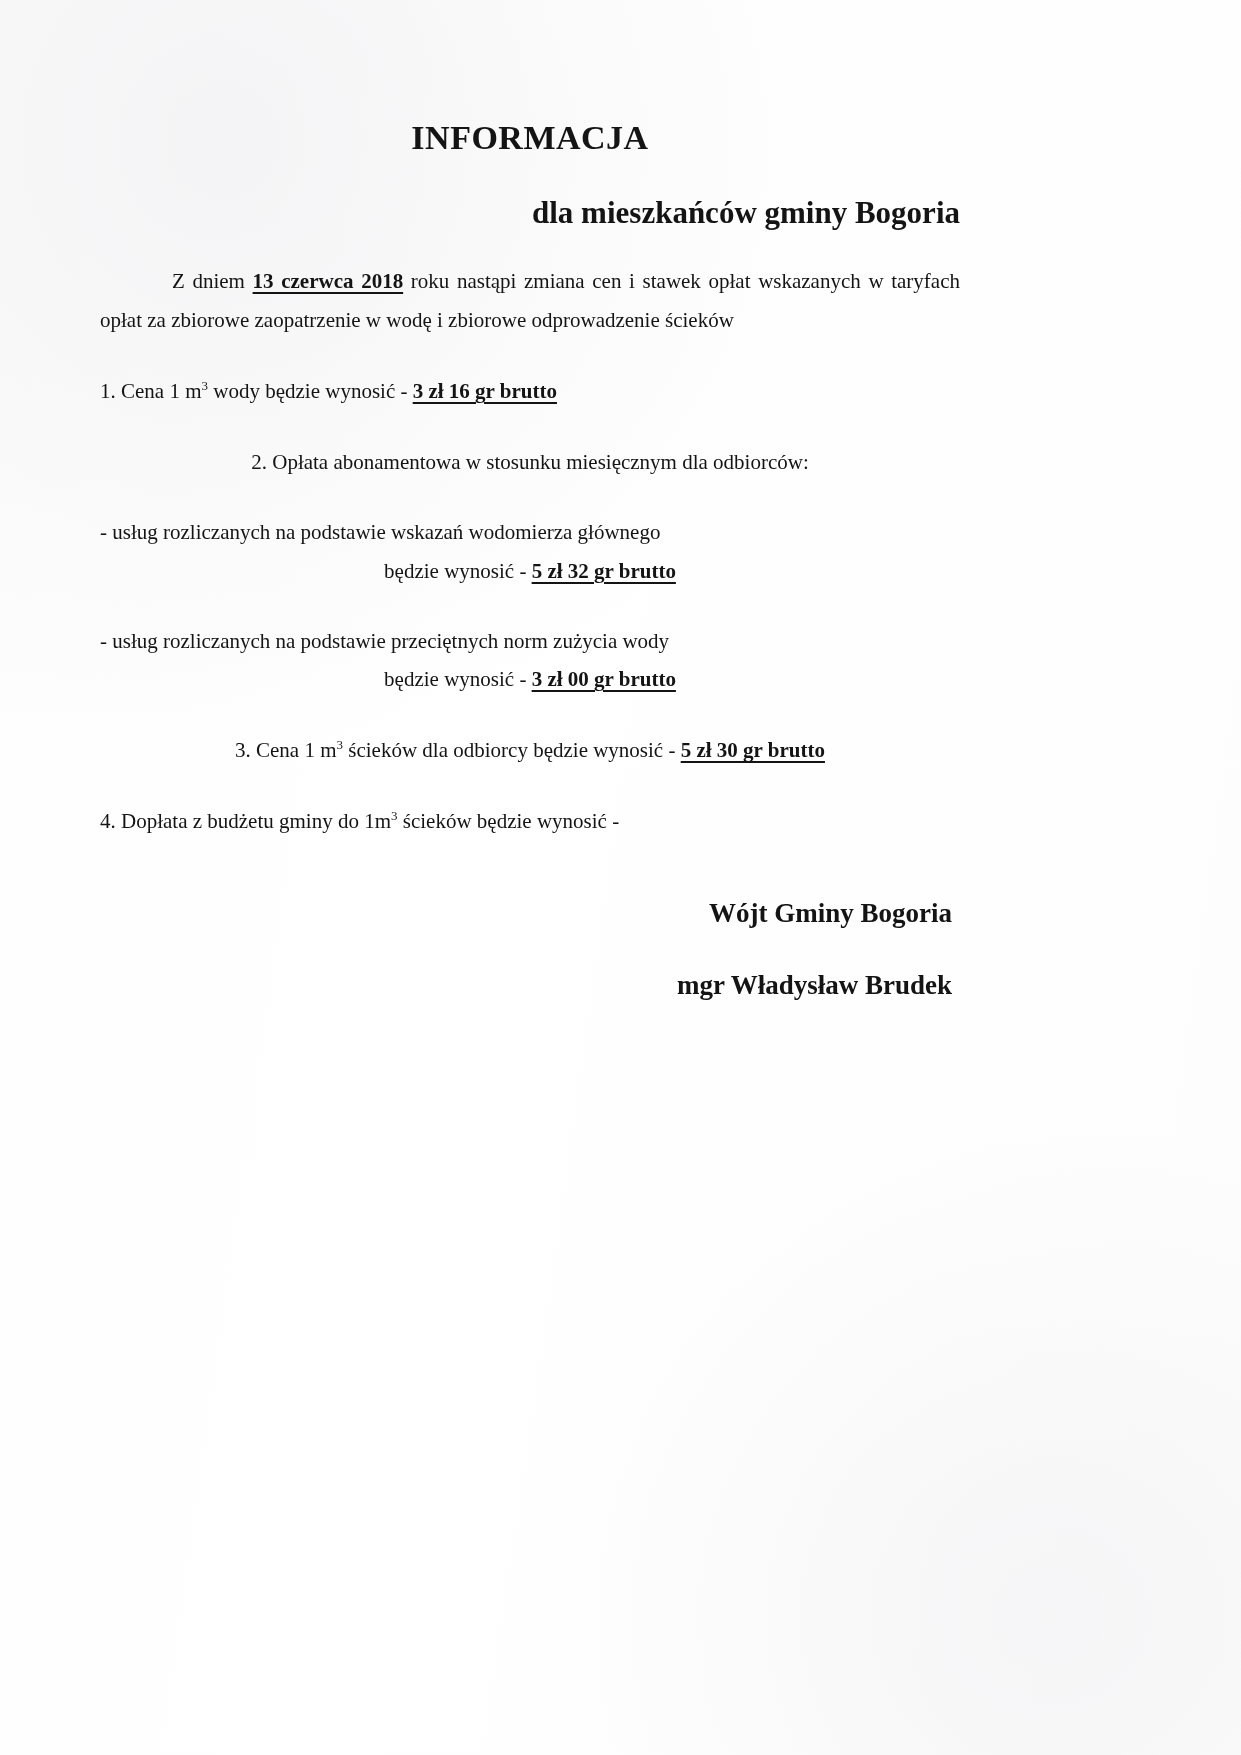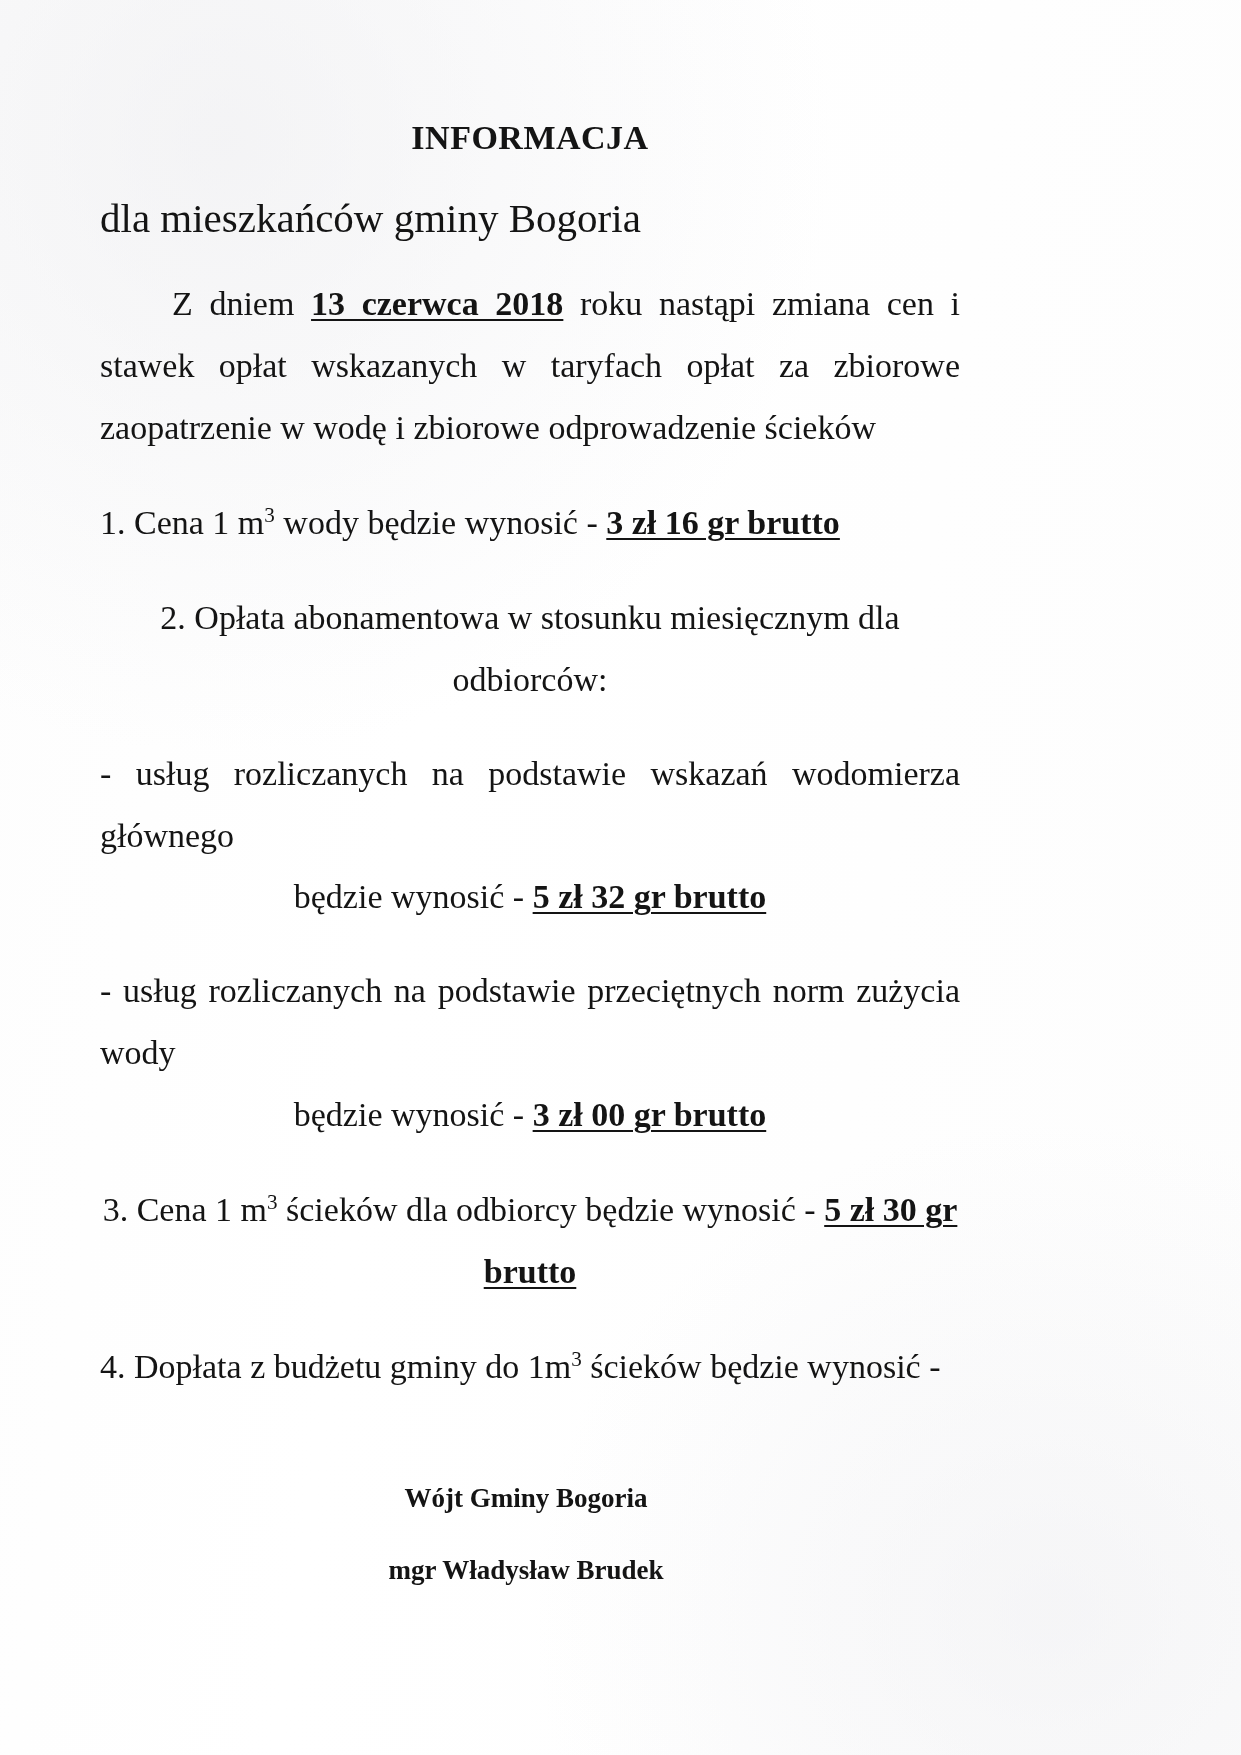--- a/index.html
+++ b/index.html
@@ -37,29 +37,29 @@
   h1.doc-title {
     font-size: 34px;
     font-weight: bold;
     text-align: center;
     letter-spacing: 0.5px;
     margin: 118px 0 0 0;
     line-height: 1.1;
   }
 
   h2.doc-subtitle {
-    font-size: 41px;
-    font-weight: normal;
-    text-align: left;
+    font-size: 31px;
+    font-weight: bold;
+    text-align: right;
     margin: 40px 0 0 0;
     line-height: 1.1;
   }
 
   p.para {
-    font-size: 34px;
+    font-size: 21px;
     line-height: 1.82;
     margin: 0;
     text-align: justify;
     text-justify: inter-word;
   }
 
   p.intro {
     margin-top: 32px;
     text-indent: 72px;
   }
@@ -97,22 +97,22 @@
     text-decoration-thickness: 2px;
   }
 
   sup {
     font-size: 0.62em;
     vertical-align: super;
     line-height: 0;
   }
 
   .signature {
-    margin-top: 84px;
-    text-align: center;
+    margin-top: 56px;
+    text-align: right;
     padding-right: 8px;
   }
 
   .sig-line {
     font-size: 27px;
     font-weight: bold;
     line-height: 1.2;
   }
 
   .sig-line.second {

